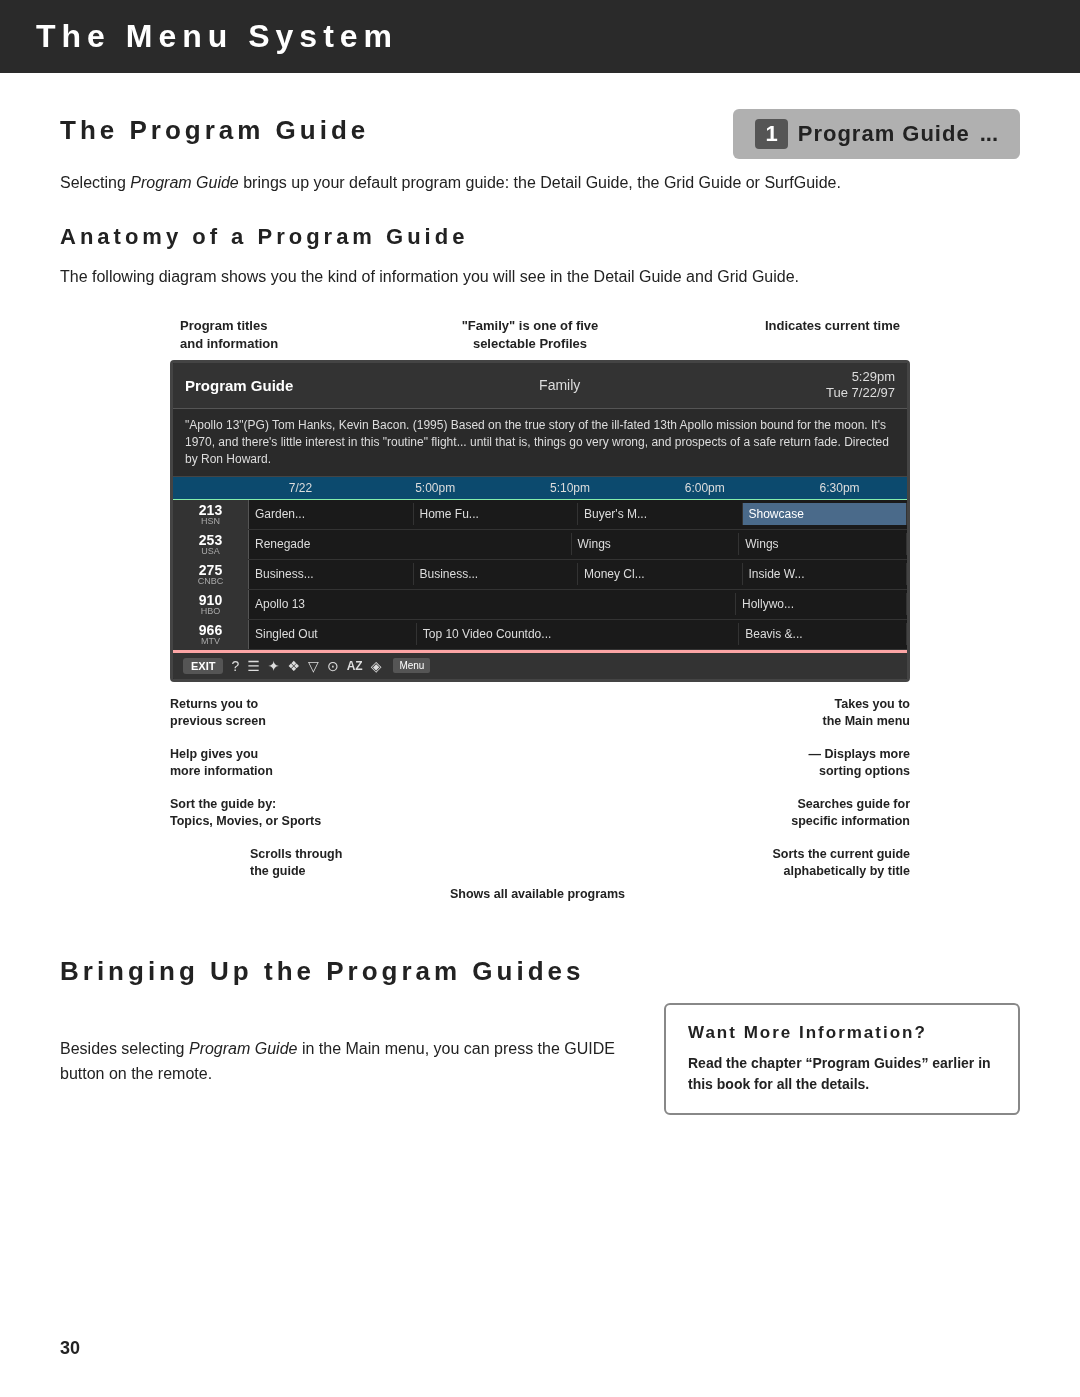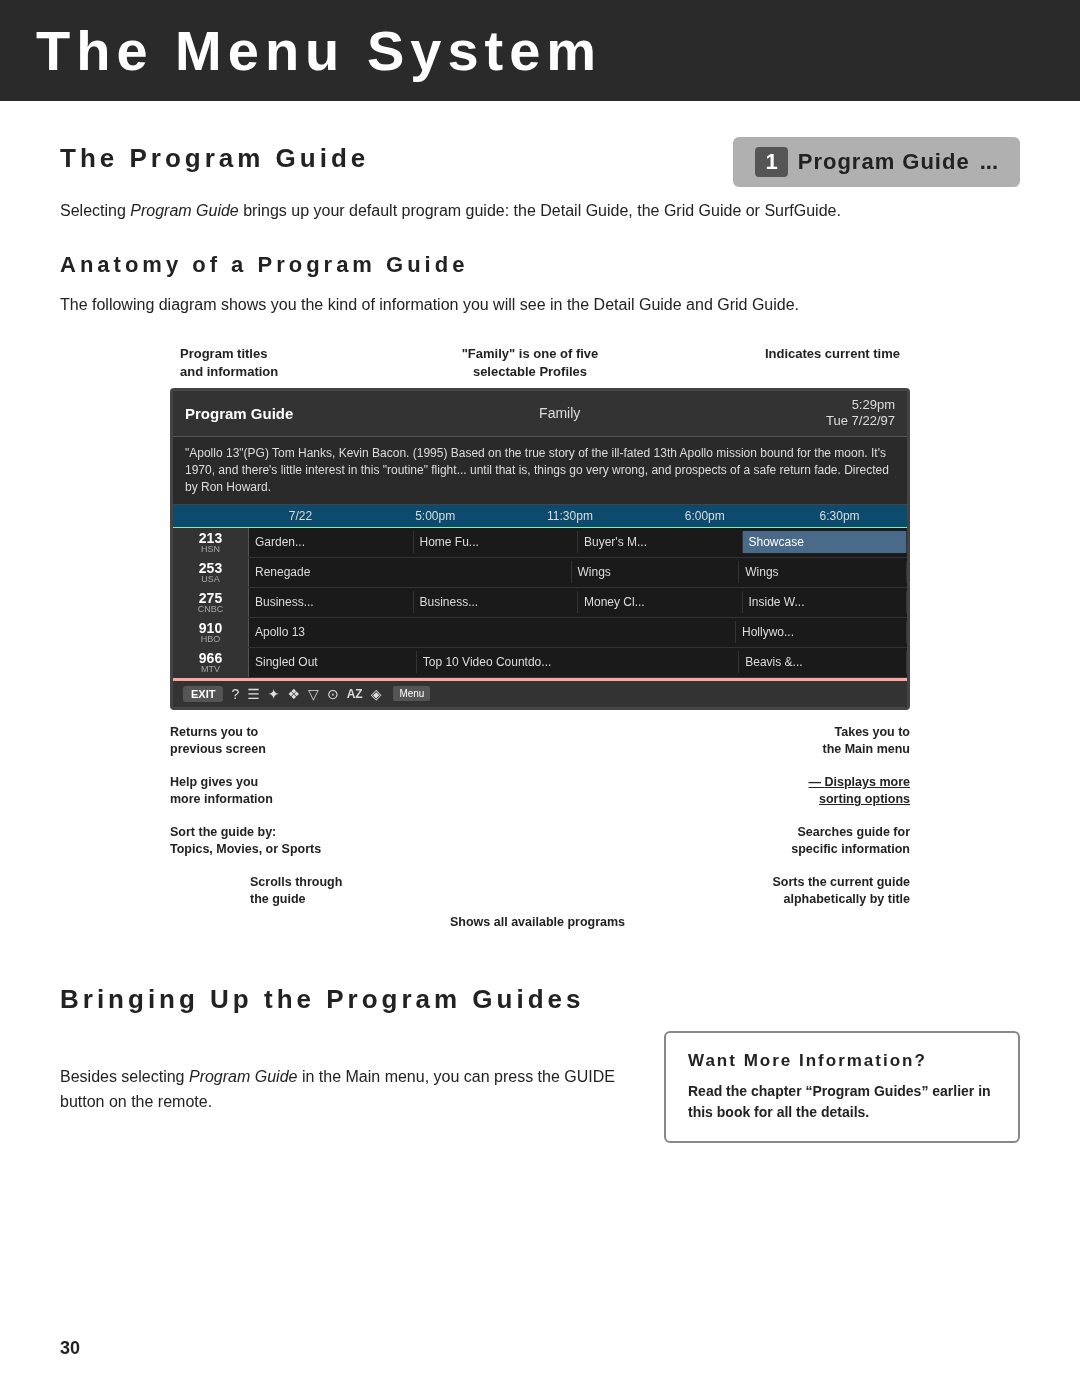--- a/index.html
+++ b/index.html
@@ -13,21 +13,21 @@
     }
 
     
     .page-header {
       background: #2a2a2a;
       padding: 18px 36px 18px 36px;
       margin-bottom: 36px;
     }
     .page-header h1 {
       color: #ffffff;
-      font-size: 56px;
+      font-size: 32px;
       font-weight: bold;
       letter-spacing: 6px;
       font-family: Arial, Helvetica, sans-serif;
     }
 
     
     .content {
       padding: 0 60px 60px 60px;
     }
 
@@ -365,21 +365,21 @@
           <span>5:29pm</span><br>
           <span>Tue 7/22/97</span>
         </div>
       </div>
 
       <div class="guide-description">"Apollo 13"(PG) Tom Hanks, Kevin Bacon. (1995) Based on the true story of the ill-fated 13th Apollo mission bound for the moon. It's 1970, and there's little interest in this "routine" flight... until that is, things go very wrong, and prospects of a safe return fade. Directed by Ron Howard.</div>
 
       <div class="guide-time-row">
         <span>7/22</span>
         <span>5:00pm</span>
-        <span>11:30pm</span>
+        <span>5:10pm</span>
         <span>6:00pm</span>
         <span>6:30pm</span>
       </div>
 
       <div class="guide-channel-rows">
 
         <div class="guide-row">
           <div class="guide-channel">
             <span class="ch-num">213</span>
             <span class="ch-name">HSN</span>
@@ -469,21 +469,21 @@
       </div>
       <div class="ann-pos" style="left:80px; top:150px;">
         <strong>Scrolls through</strong><br>the guide
       </div>
       <div class="ann-pos" style="left:280px; top:190px;">
         <strong>Shows all available programs</strong>
       </div>
       <div class="ann-pos" style="right:0; top:0; text-align:right;">
         <strong>Takes you to</strong><br>the Main menu
       </div>
-      <div class="ann-pos" style="right:0; top:50px; text-align:right;text-decoration:underline;">
+      <div class="ann-pos" style="right:0; top:50px; text-align:right;">
         — <strong>Displays more</strong><br>sorting options
       </div>
       <div class="ann-pos" style="right:0; top:100px; text-align:right;">
         <strong>Searches guide for</strong><br>specific information
       </div>
       <div class="ann-pos" style="right:0; top:150px; text-align:right;">
         <strong>Sorts the current guide</strong><br>alphabetically by title
       </div>
     </div>
 

